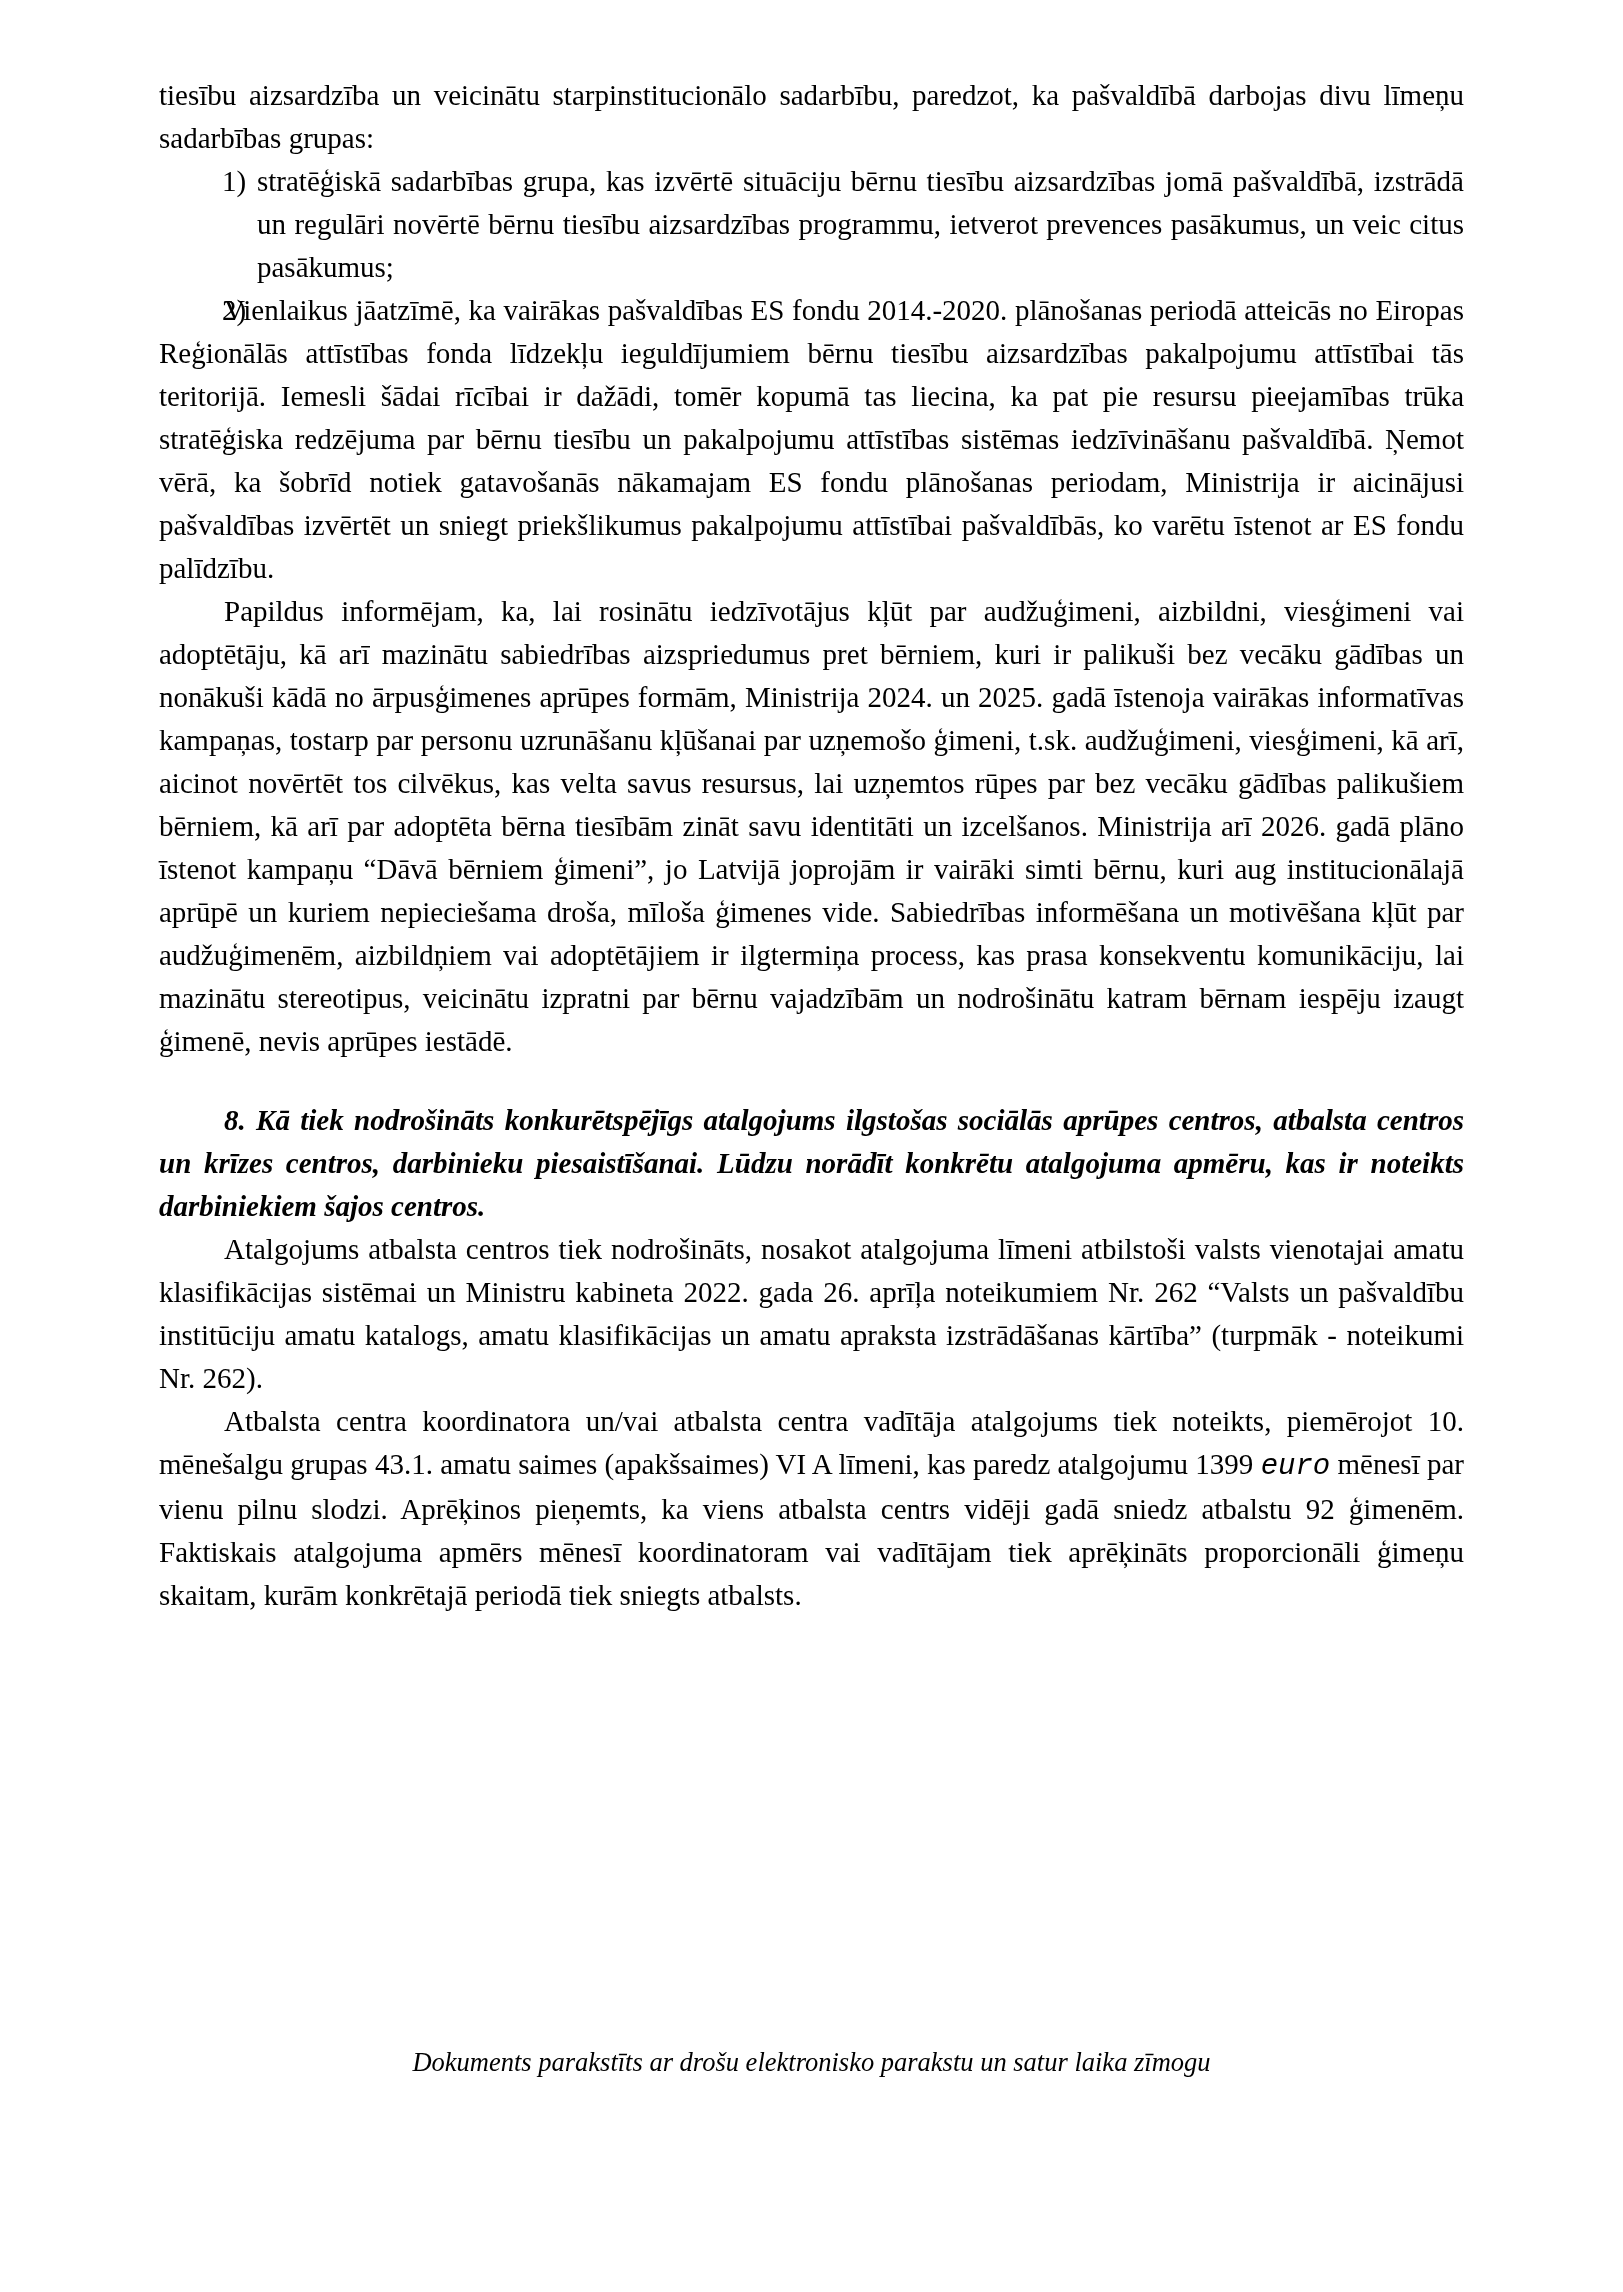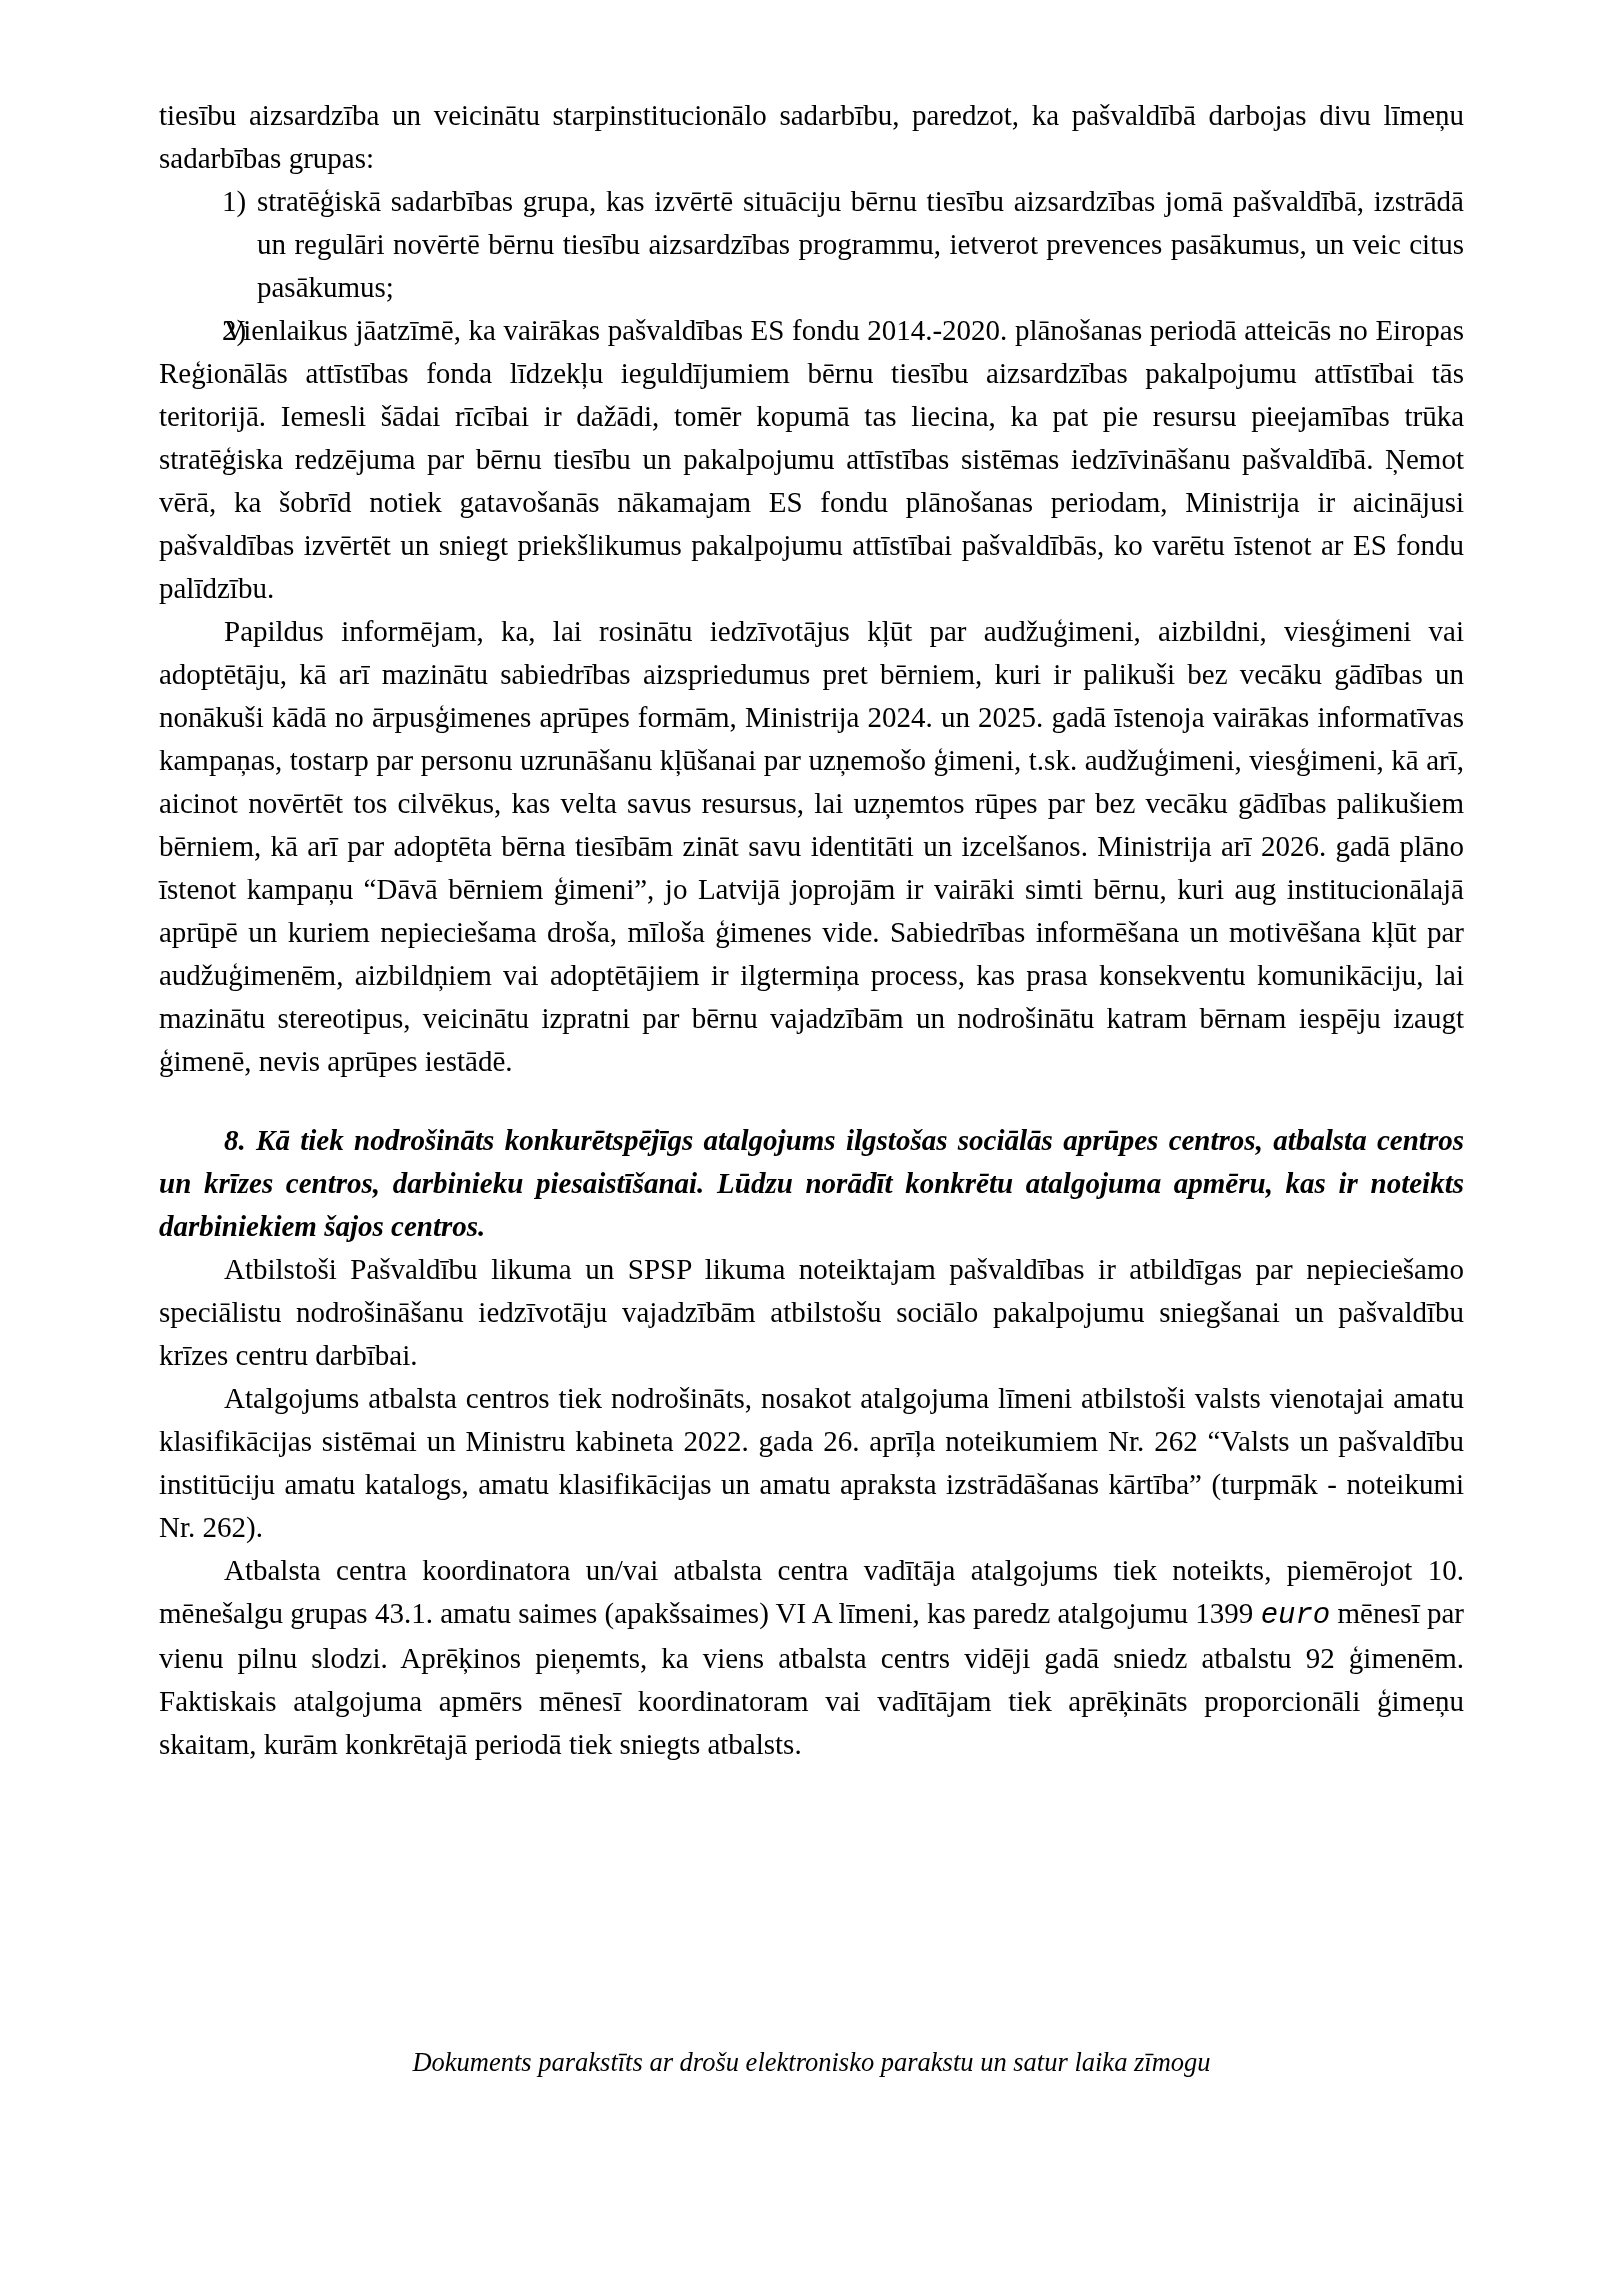--- a/index.html
+++ b/index.html
@@ -7,21 +7,21 @@
   body {
     width: 1623px;
     height: 2293px;
     background: #ffffff;
     color: #000000;
     font-family: "Liberation Serif", "DejaVu Serif", serif;
     position: relative;
     overflow: hidden;
   }
   .page {
-    padding: 94px 159px 0 159px;
+    padding: 74px 159px 0 159px;
   }
   .body-text {
     font-size: 29px;
     line-height: 43px;
     text-align: justify;
   }
   .para { text-indent: 65px; }
   .list { margin-left: 98px; }
   .list-item { position: relative; }
   .list-item .marker {
@@ -63,21 +63,20 @@
       <span class="marker">2)</span>
     </div>
   </div>
 
   <p class="body-text para">Vienlaikus jāatzīmē, ka vairākas pašvaldības ES fondu 2014.-2020. plānošanas periodā atteicās no Eiropas Reģionālās attīstības fonda līdzekļu ieguldījumiem bērnu tiesību aizsardzības pakalpojumu attīstībai tās teritorijā. Iemesli šādai rīcībai ir dažādi, tomēr kopumā tas liecina, ka pat pie resursu pieejamības trūka stratēģiska redzējuma par bērnu tiesību un pakalpojumu attīstības sistēmas iedzīvināšanu pašvaldībā. Ņemot vērā, ka šobrīd notiek gatavošanās nākamajam ES fondu plānošanas periodam, Ministrija ir aicinājusi pašvaldības izvērtēt un sniegt priekšlikumus pakalpojumu attīstībai pašvaldībās, ko varētu īstenot ar ES fondu palīdzību.</p>
 
   <p class="body-text para">Papildus informējam, ka, lai rosinātu iedzīvotājus kļūt par audžuģimeni, aizbildni, viesģimeni vai adoptētāju, kā arī mazinātu sabiedrības aizspriedumus pret bērniem, kuri ir palikuši bez vecāku gādības un nonākuši kādā no ārpusģimenes aprūpes formām, Ministrija 2024. un 2025. gadā īstenoja vairākas informatīvas kampaņas, tostarp par personu uzrunāšanu kļūšanai par uzņemošo ģimeni, t.sk. audžuģimeni, viesģimeni, kā arī, aicinot novērtēt tos cilvēkus, kas velta savus resursus, lai uzņemtos rūpes par bez vecāku gādības palikušiem bērniem, kā arī par adoptēta bērna tiesībām zināt savu identitāti un izcelšanos. Ministrija arī 2026. gadā plāno īstenot kampaņu “Dāvā bērniem ģimeni”, jo Latvijā joprojām ir vairāki simti bērnu, kuri aug institucionālajā aprūpē un kuriem nepieciešama droša, mīloša ģimenes vide. Sabiedrības informēšana un motivēšana kļūt par audžuģimenēm, aizbildņiem vai adoptētājiem ir ilgtermiņa process, kas prasa konsekventu komunikāciju, lai mazinātu stereotipus, veicinātu izpratni par bērnu vajadzībām un nodrošinātu katram bērnam iespēju izaugt ģimenē, nevis aprūpes iestādē.</p>
 
   <p class="body-text question">8. Kā tiek nodrošināts konkurētspējīgs atalgojums ilgstošas sociālās aprūpes centros, atbalsta centros un krīzes centros, darbinieku piesaistīšanai. Lūdzu norādīt konkrētu atalgojuma apmēru, kas ir noteikts darbiniekiem šajos centros.</p>
 
-  <p class="body-text para">Atbilstoši Pašvaldību likuma un SPSP likuma noteiktajam pašvaldības ir atbildīgas par nepieciešamo speciālistu nodrošināšanu iedzīvotāju vajadzībām atbilstošu sociālo pakalpojumu sniegšanai un pašvaldību krīzes centru darbībai.</p>
 
   <p class="body-text para">Atalgojums atbalsta centros tiek nodrošināts, nosakot atalgojuma līmeni atbilstoši valsts vienotajai amatu klasifikācijas sistēmai un Ministru kabineta 2022. gada 26. aprīļa noteikumiem Nr. 262 “Valsts un pašvaldību institūciju amatu katalogs, amatu klasifikācijas un amatu apraksta izstrādāšanas kārtība” (turpmāk - noteikumi Nr. 262).</p>
 
   <p class="body-text para salary"><span>Atbalsta centra koordinatora un/vai atbalsta centra vadītāja atalgojums tiek noteikts, piemērojot 10. mēnešalgu grupas 43.1. amatu saimes (apakšsaimes) VI A līmeni, kas paredz atalgojumu 1399 </span><em>euro</em><span> mēnesī par vienu pilnu slodzi. Aprēķinos pieņemts, ka viens atbalsta centrs vidēji gadā sniedz atbalstu 92 ģimenēm. Faktiskais atalgojuma apmērs mēnesī koordinatoram vai vadītājam tiek aprēķināts proporcionāli ģimeņu skaitam, kurām konkrētajā periodā tiek sniegts atbalsts.</span></p>
 
 </div>
 
 <p class="footer">Dokuments parakstīts ar drošu elektronisko parakstu un satur laika zīmogu</p>
 
 

